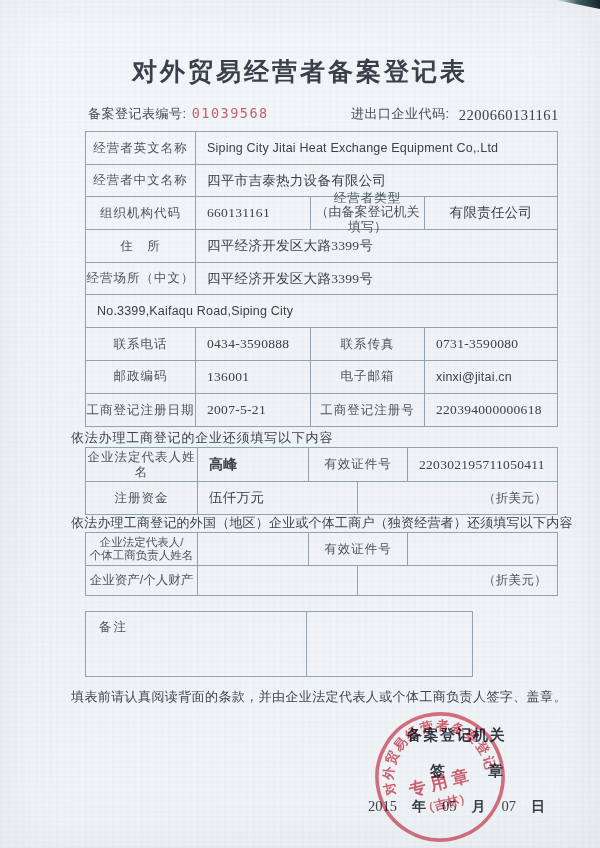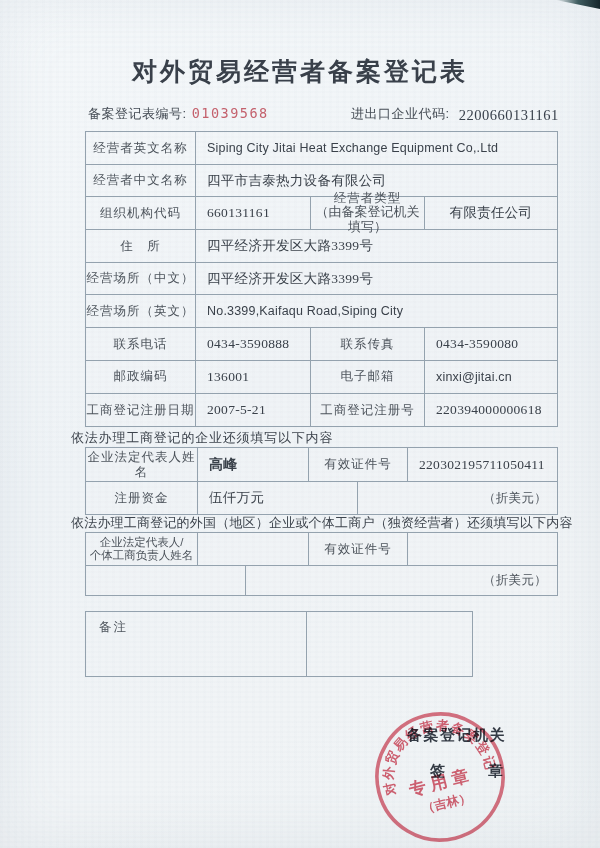--- a/index.html
+++ b/index.html
@@ -131,28 +131,27 @@
     </div>
     <div class="row">
       <div class="cell w1 lbl">住　所</div>
       <div class="cell w4 val">四平经济开发区大路3399号</div>
     </div>
     <div class="row">
       <div class="cell w1 lbl">经营场所（中文）</div>
       <div class="cell w4 val">四平经济开发区大路3399号</div>
     </div>
     <div class="row">
-      <div class="cell w1 lbl">经营场所（英文）</div>
       <div class="cell w4 val sans">No.3399,Kaifaqu Road,Siping City</div>
     </div>
     <div class="row">
       <div class="cell w1 lbl">联系电话</div>
       <div class="cell w2 val">0434-3590888</div>
       <div class="cell w3 lbl">联系传真</div>
-      <div class="cell w4 val">0434-3590080</div>
+      <div class="cell w4 val">0731-3590080</div>
     </div>
     <div class="row">
       <div class="cell w1 lbl">邮政编码</div>
       <div class="cell w2 val">136001</div>
       <div class="cell w3 lbl">电子邮箱</div>
       <div class="cell w4 val sans">xinxi@jitai.cn</div>
     </div>
     <div class="row">
       <div class="cell w1 lbl">工商登记注册日期</div>
       <div class="cell w2 val">2007-5-21</div>
@@ -183,33 +182,43 @@
         <div style="font-size:11.5px;letter-spacing:0;">
           <div>企业法定代表人/</div>
           <div>个体工商负责人姓名</div>
         </div>
       </div>
       <div class="cell s2 val"></div>
       <div class="cell s3 lbl">有效证件号</div>
       <div class="cell s4 val"></div>
     </div>
     <div class="row row2">
+      <div class="cell s1 lbl" style="letter-spacing:0;">企业资产/个人财产</div>
       <div class="cell m2 val"></div>
       <div class="cell s4 val rt">（折美元）</div>
     </div>
   </div>
 
   <div class="remarks">
     <div class="remarks-divider"></div>
     <div class="remarks-label">备注</div>
   </div>
 
+  <div class="footer-note">填表前请认真阅读背面的条款，并由企业法定代表人或个体工商负责人签字、盖章。</div>
 
   <div class="auth-title">备案登记机关</div>
   <div class="auth-sign">签　章</div>
+  <div class="auth-date">
+    <span class="num">2015</span>
+    <span class="unit">年</span>
+    <span class="num">05</span>
+    <span class="unit">月</span>
+    <span class="num">07</span>
+    <span class="unit">日</span>
+  </div>
 
   <svg class="stamp" viewBox="0 0 136 136">
     <g transform="rotate(-14 68 68)" fill="#d5495c" font-family="Liberation Sans, sans-serif">
       <circle cx="68" cy="68" r="63" fill="none" stroke="#d5495c" stroke-width="3.6" opacity=".9"></circle>
       <path id="stamp-arc" d="M 34.8,101.2 A 47,47 0 1 1 101.2,101.2" fill="none"></path>
       <text font-size="13" font-weight="bold" letter-spacing="1.5">
         <textPath href="#stamp-arc" startOffset="50%" text-anchor="middle">对外贸易经营者备案登记</textPath>
       </text>
       <text x="68" y="79" text-anchor="middle" font-size="17" font-weight="bold" letter-spacing="5">专用章</text>
       <text x="68" y="99" text-anchor="middle" font-size="12.5" font-weight="bold">（吉林）</text>

